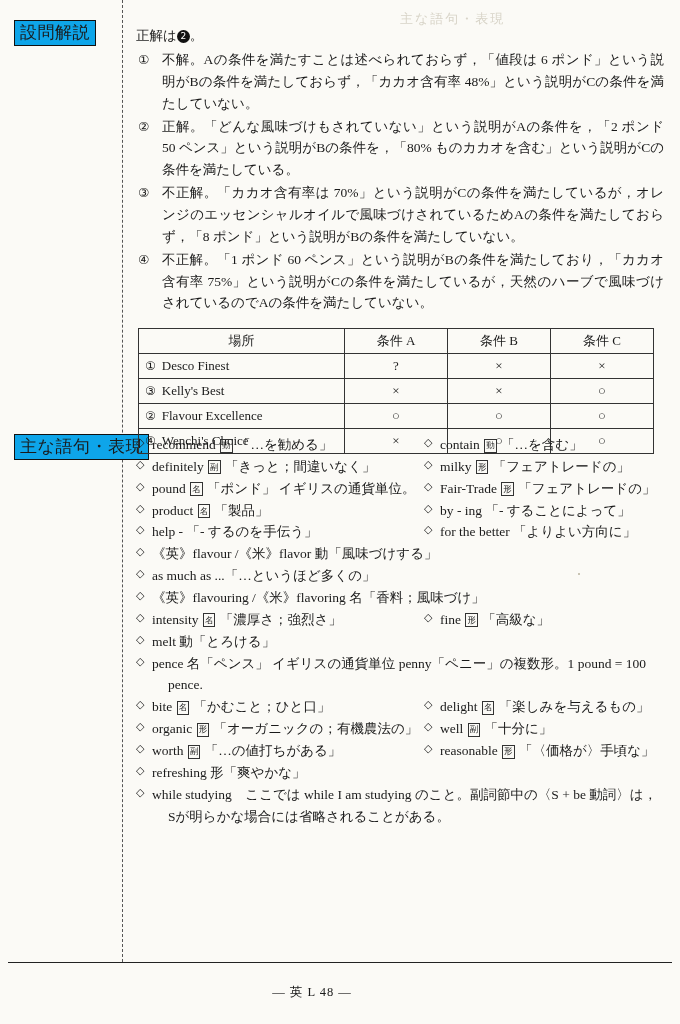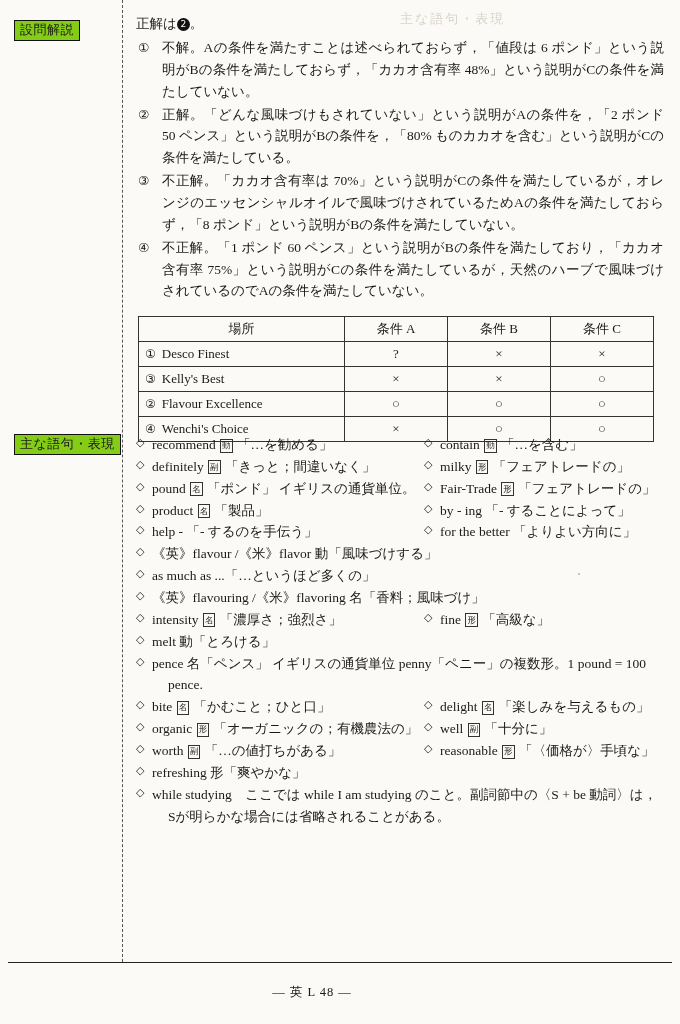--- a/index.html
+++ b/index.html
@@ -36,36 +36,36 @@
     right: 8px;
     top: 962px;
     height: 0;
     border-top: 1.5px solid #222;
   }
   
   .tag {
     position: absolute;
     left: 14px;
     border: 1.2px solid #111;
-    background: #84cc16;
-    font-size: 13px;
+    background: #0ea5e9;
+    font-size: 17px;
     letter-spacing: 0.5px;
     padding: 2px 5px 3px 5px;
     line-height: 1.1;
     white-space: nowrap;
     font-family: "DejaVu Sans", sans-serif;
     text-align: right;
   }
   .tag-kaisetsu { top: 20px; }
   .tag-goku { top: 434px; }
 
   .content {
     position: absolute;
     left: 136px;
-    top: 14px;
+    top: 26px;
     width: 528px;
   }
   .lead {
     font-size: 13.5px;
     line-height: 1.55;
     margin: 0 0 2px 0;
   }
   .filled {
     display: inline-block;
     width: 13px;

